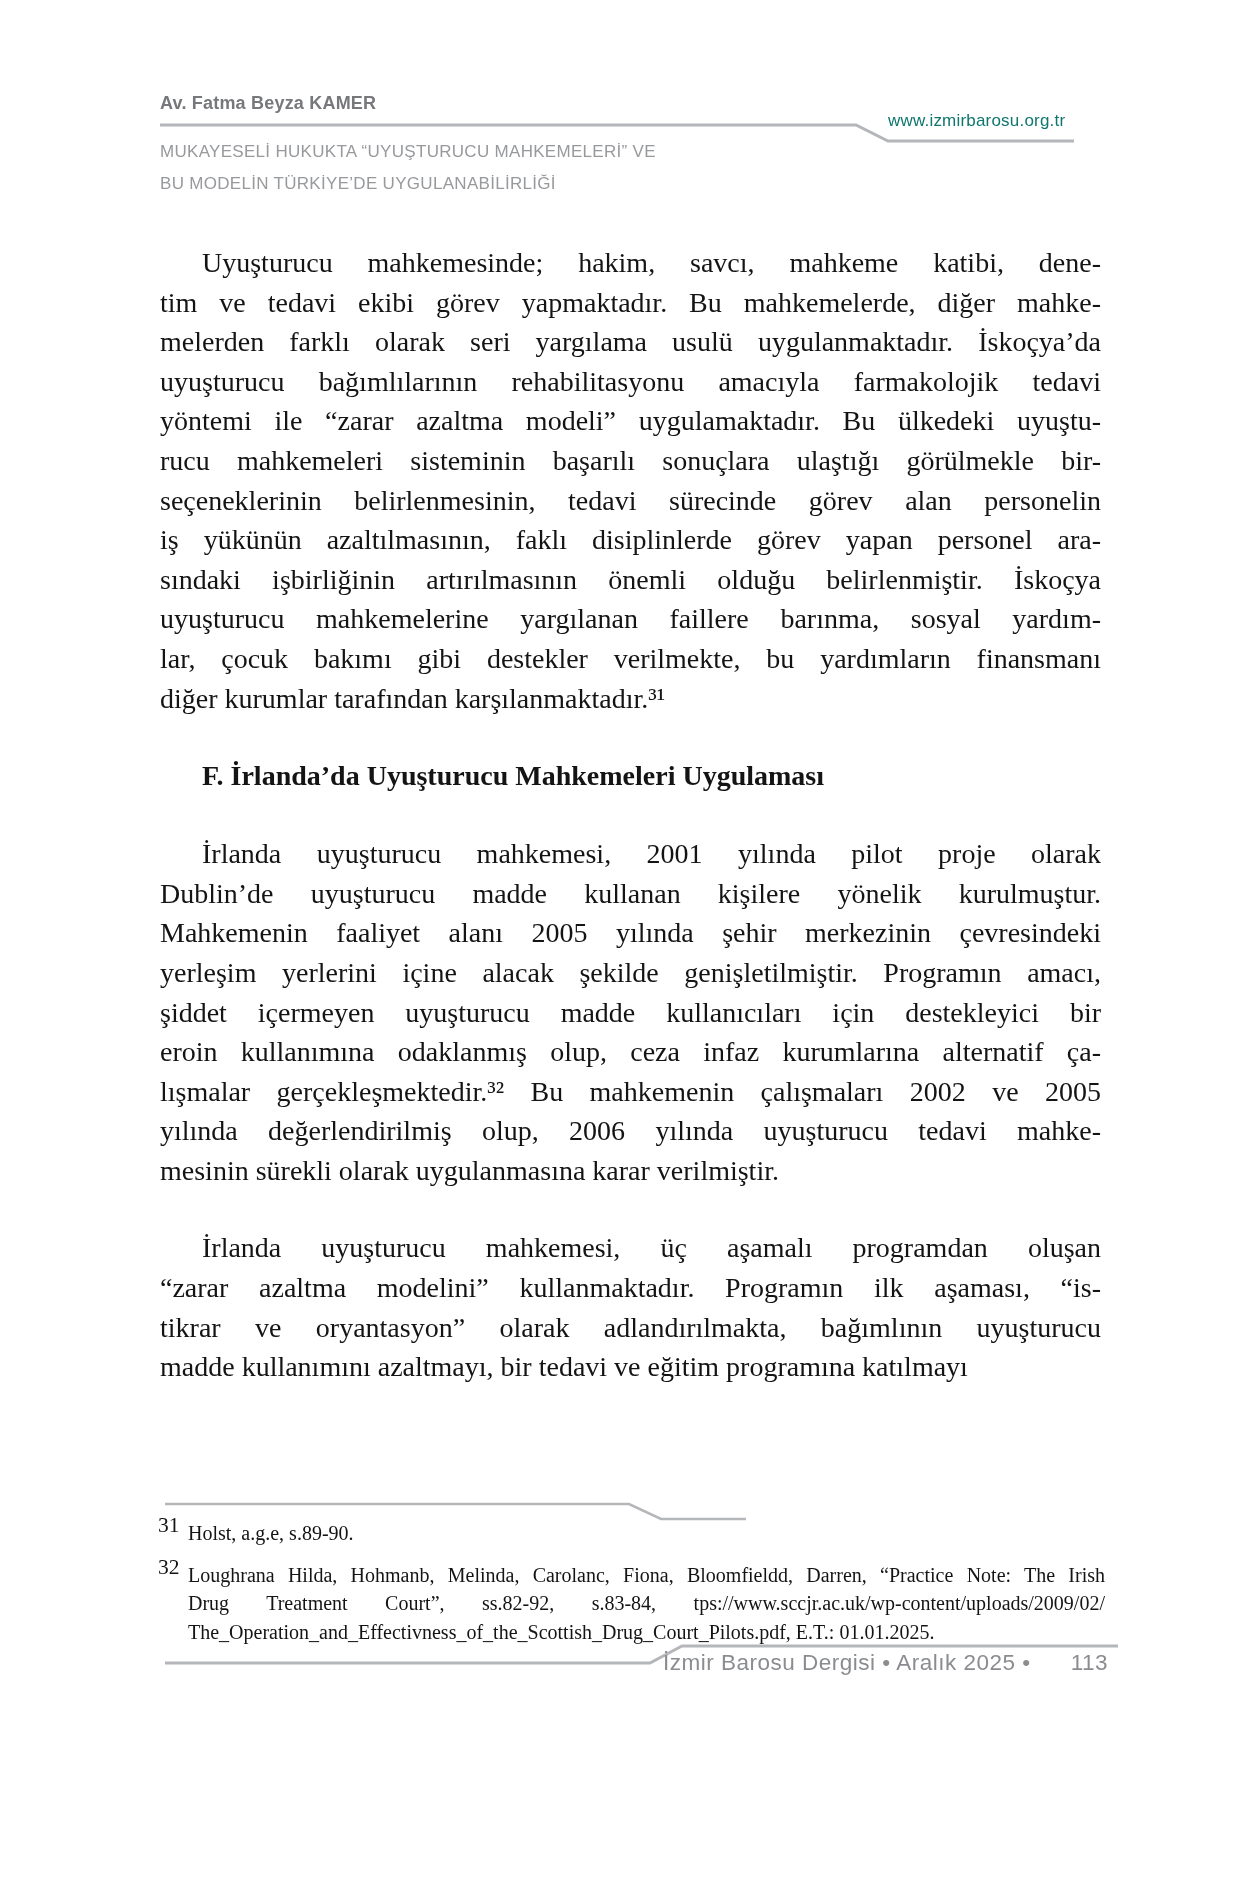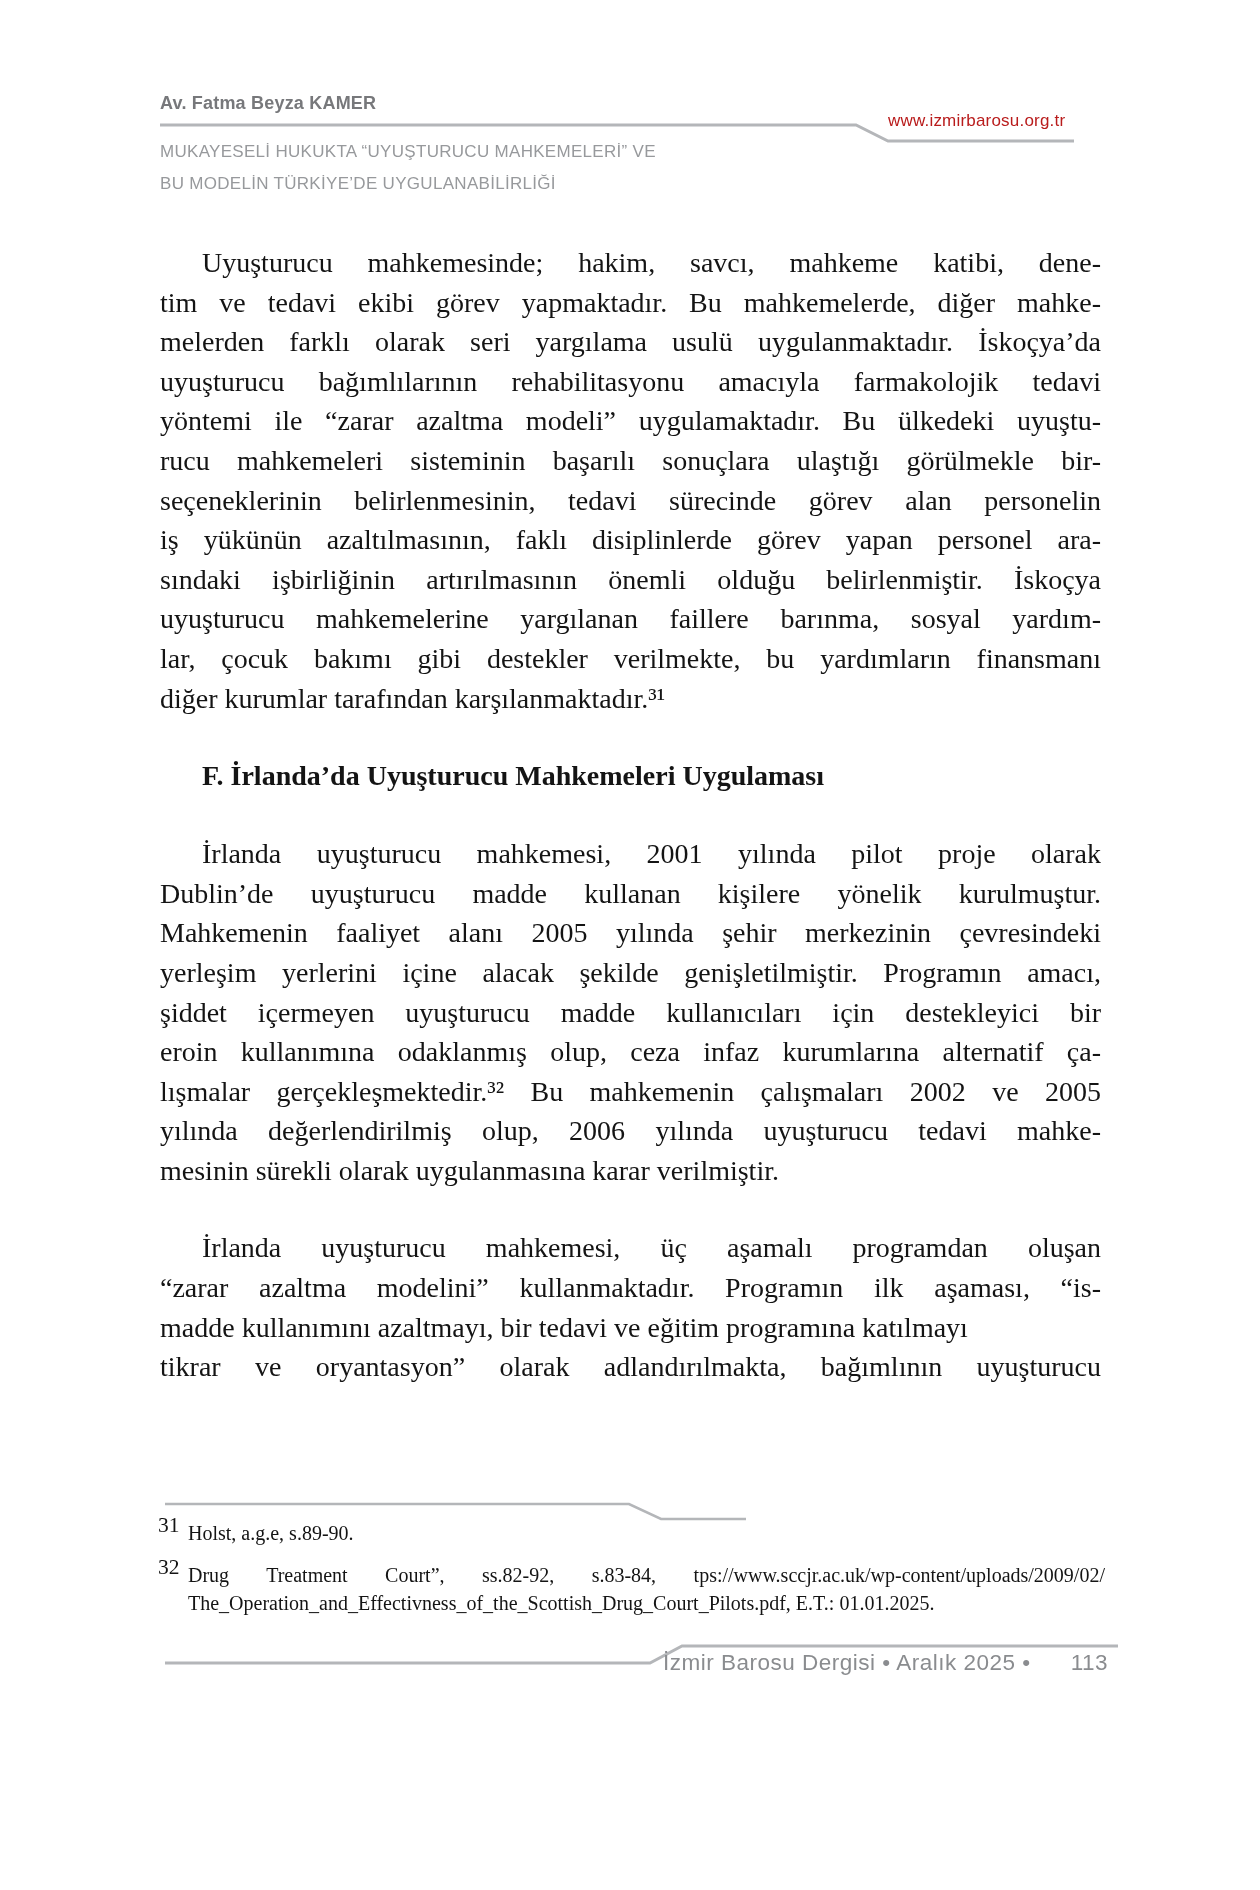--- a/index.html
+++ b/index.html
@@ -14,21 +14,21 @@
   
   .author{
     position:absolute; left:160px; top:93px;
     font-family:"Liberation Sans", sans-serif;
     font-weight:bold; font-size:18px; color:#77787b; letter-spacing:.2px;
   }
   .rule-svg{position:absolute; left:0; top:0; pointer-events:none;}
   .site{
     position:absolute; left:888px; top:111px; width:190px;
     font-family:"Liberation Sans", sans-serif;
-    font-size:17px; color:#b91c1c; letter-spacing:.2px; text-align:left;
+    font-size:17px; color:#0f766e; letter-spacing:.2px; text-align:left;
   }
   .title{
     position:absolute; left:160px; top:136px;
     font-family:"Liberation Sans", sans-serif;
     font-size:17px; color:#97999c; line-height:32px; letter-spacing:.3px;
   }
   
   .body-blocks{
     position:absolute; left:160px; top:243px; width:945px;
     font-size:28px; color:#141414;
@@ -104,36 +104,37 @@
         <div class="pline">yerleşim yerlerini içine alacak şekilde genişletilmiştir. Programın amacı,</div>
         <div class="pline">şiddet içermeyen uyuşturucu madde kullanıcıları için destekleyici bir</div>
         <div class="pline">eroin kullanımına odaklanmış olup, ceza infaz kurumlarına alternatif ça-</div>
         <div class="pline">lışmalar gerçekleşmektedir.³² Bu mahkemenin çalışmaları 2002 ve 2005</div>
         <div class="pline">yılında değerlendirilmiş olup, 2006 yılında uyuşturucu tedavi mahke-</div>
         <div class="pline last">mesinin sürekli olarak uygulanmasına karar verilmiştir.</div>
       </div>
       <div class="pblock">
         <div class="pline first">İrlanda uyuşturucu mahkemesi, üç aşamalı programdan oluşan</div>
         <div class="pline">“zarar azaltma modelini” kullanmaktadır. Programın ilk aşaması, “is-</div>
+        <div class="pline">tikrar ve oryantasyon” olarak adlandırılmakta, bağımlının uyuşturucu</div>
         <div class="pline last">madde kullanımını azaltmayı, bir tedavi ve eğitim programına katılmayı</div>
-        <div class="pline">tikrar ve oryantasyon” olarak adlandırılmakta, bağımlının uyuşturucu</div>
       </div>
     </div>
 
   <svg class="rule-svg" width="1260" height="1890" viewBox="0 0 1260 1890" xmlns="http://www.w3.org/2000/svg">
     <polyline points="165,1504 629,1504 661,1519 746,1519" fill="none" stroke="#b4b6b9" stroke-width="2.6"></polyline>
   </svg>
 
   <div class="footnotes" id="footnotes">
       <div class="fn">
         <span class="fn-num">31</span>
         <div class="fn-line last">Holst, a.g.e, s.89-90.</div>
       </div>
       <div class="fn">
         <span class="fn-num">32</span>
+        <div class="fn-line">Loughrana Hilda, Hohmanb, Melinda, Carolanc, Fiona, Bloomfieldd, Darren, “Practice Note: The Irish</div>
         <div class="fn-line">Drug Treatment Court”, ss.82-92, s.83-84, tps://www.sccjr.ac.uk/wp-content/uploads/2009/02/</div>
         <div class="fn-line last">The_Operation_and_Effectivness_of_the_Scottish_Drug_Court_Pilots.pdf, E.T.: 01.01.2025.</div>
       </div>
     </div>
 
   <svg class="rule-svg" width="1260" height="1890" viewBox="0 0 1260 1890" xmlns="http://www.w3.org/2000/svg">
     <polyline points="165,1663 650,1663 682,1646 1118,1646" fill="none" stroke="#b4b6b9" stroke-width="3"></polyline>
   </svg>
 
   <div class="footer">

